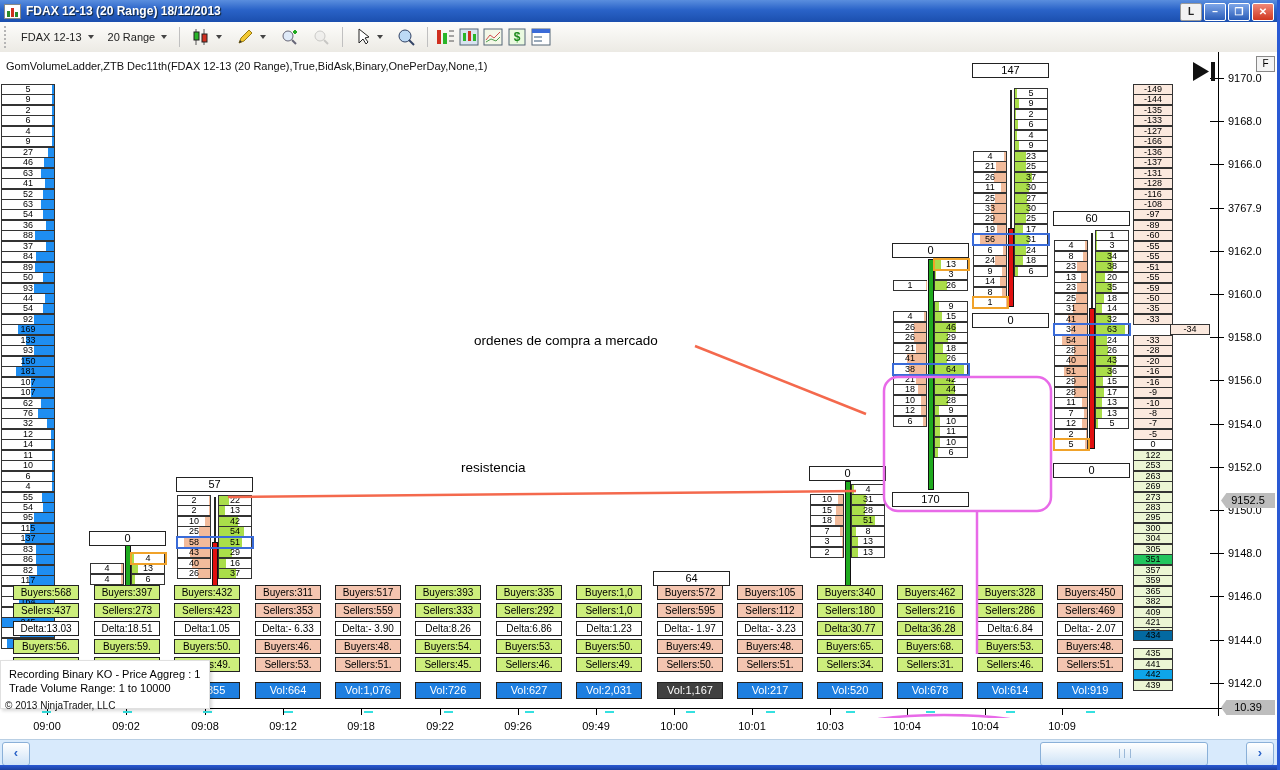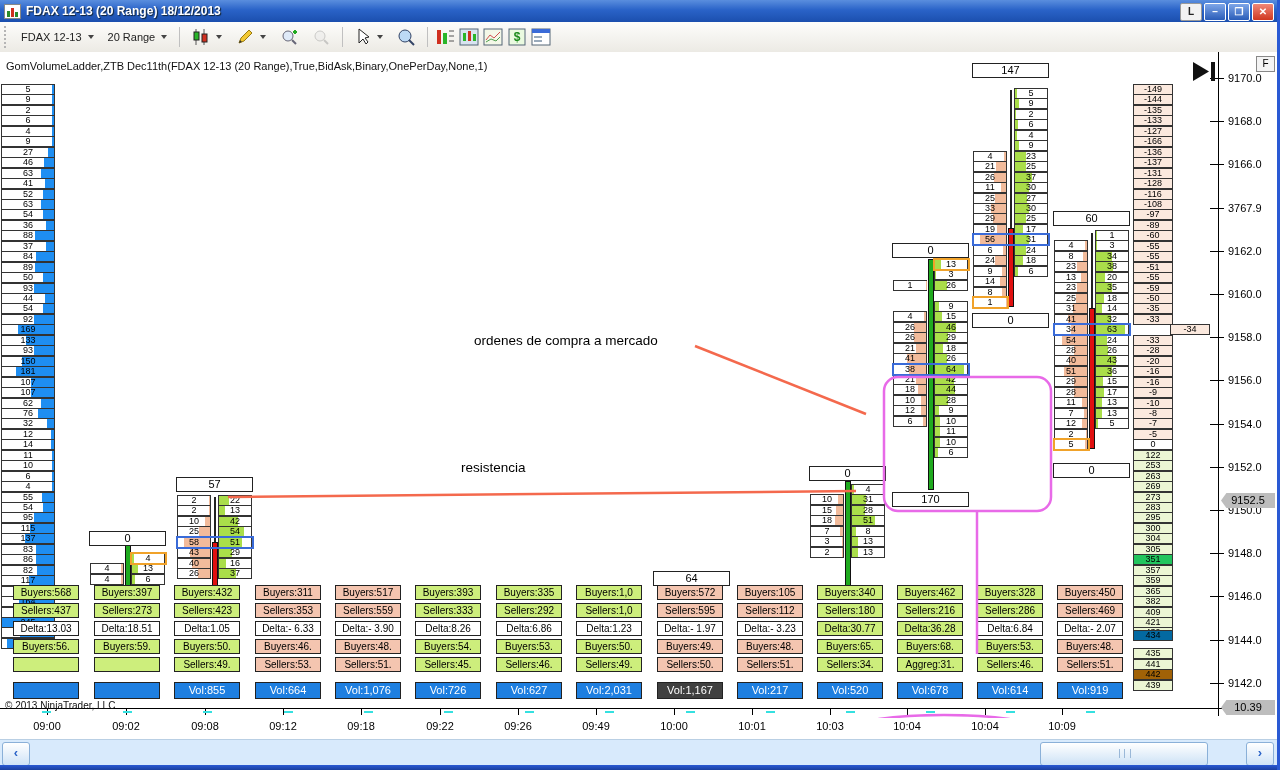--- a/index.html
+++ b/index.html
@@ -568,21 +568,21 @@
         </div>
         <div class="dcell" style="left:1133px;top:578px;background:#0369a1;text-decoration:underline;">
           <span class="num">434</span>
         </div>
         <div class="dcell" style="left:1133px;top:596px;background:#ecf6d4;">
           <span class="num">435</span>
         </div>
         <div class="dcell" style="left:1133px;top:607px;background:#ecf6d4;">
           <span class="num">441</span>
         </div>
-        <div class="dcell" style="left:1133px;top:617px;background:#a16207;">
+        <div class="dcell" style="left:1133px;top:617px;background:#0ea5e9;">
           <span class="num">442</span>
         </div>
         <div class="dcell" style="left:1133px;top:628px;background:#ecf6d4;">
           <span class="num">439</span>
         </div>
       </div>
     <div id="ladders">
         <div class="ladlabel" style="left:89px;top:479px;">0</div>
         <div class="candle" style="left:125px;top:493px;height:41px;background:#1faa1f;"></div>
         <div class="lrow-cell" style="left:131px;top:501px;width:34px;">
@@ -1219,21 +1219,21 @@
         <div class="statcell" style="left:817px;top:533px;background:#cdee7c;">Buyers:340</div>
         <div class="statcell" style="left:817px;top:551px;background:#cdee7c;">Sellers:180</div>
         <div class="statcell" style="left:817px;top:569px;background:#cdee7c;">Delta:30.77</div>
         <div class="statcell" style="left:817px;top:587px;background:#cdee7c;">Buyers:65.</div>
         <div class="statcell" style="left:817px;top:605px;background:#cdee7c;">Sellers:34.</div>
         <div class="volcell" style="left:817px;top:630px;background:#1e7fe0;">Vol:520</div>
         <div class="statcell" style="left:897px;top:533px;background:#cdee7c;">Buyers:462</div>
         <div class="statcell" style="left:897px;top:551px;background:#cdee7c;">Sellers:216</div>
         <div class="statcell" style="left:897px;top:569px;background:#cdee7c;">Delta:36.28</div>
         <div class="statcell" style="left:897px;top:587px;background:#cdee7c;">Buyers:68.</div>
-        <div class="statcell" style="left:897px;top:605px;background:#cdee7c;">Aggreg:31.</div>
+        <div class="statcell" style="left:897px;top:605px;background:#cdee7c;">Sellers:31.</div>
         <div class="volcell" style="left:897px;top:630px;background:#1e7fe0;">Vol:678</div>
         <div class="statcell" style="left:977px;top:533px;background:#cdee7c;">Buyers:328</div>
         <div class="statcell" style="left:977px;top:551px;background:#cdee7c;">Sellers:286</div>
         <div class="statcell" style="left:977px;top:569px;background:#ffffff;">Delta:6.84</div>
         <div class="statcell" style="left:977px;top:587px;background:#cdee7c;">Buyers:53.</div>
         <div class="statcell" style="left:977px;top:605px;background:#cdee7c;">Sellers:46.</div>
         <div class="volcell" style="left:977px;top:630px;background:#1e7fe0;">Vol:614</div>
         <div class="statcell" style="left:1057px;top:533px;background:#f4c5b0;">Buyers:450</div>
         <div class="statcell" style="left:1057px;top:551px;background:#f4c5b0;">Sellers:469</div>
         <div class="statcell" style="left:1057px;top:569px;background:#ffffff;">Delta:- 2.07</div>
@@ -1333,20 +1333,24 @@
     <div class="annot-text" style="left:474px;top:281px;">ordenes de compra a mercado</div>
     <div class="annot-text" style="left:461px;top:408px;">resistencia</div>
     <svg class="anno" id="annosvg" width="1280" height="666">
         <line x1="695" y1="294" x2="866" y2="362" stroke="#f4694d" stroke-width="2.5"></line>
         <line x1="228" y1="445" x2="856" y2="439" stroke="#f4694d" stroke-width="2.5"></line>
         <rect x="884" y="325" width="167" height="134" rx="14" fill="none" stroke="#e86ae8" stroke-width="2.5"></rect>
         <line x1="977" y1="459" x2="977" y2="602" stroke="#e86ae8" stroke-width="2.5"></line>
         <ellipse cx="944" cy="677" rx="92" ry="14" fill="none" stroke="#e86ae8" stroke-width="2.5"></ellipse>
       </svg>
 
+    <div id="statusbox">
+      <div>Recording Binary KO - Price Aggreg : 1</div>
+      <div>Trade Volume Range: 1 to 10000</div>
+    </div>
     <div id="copyright">© 2013 NinjaTrader, LLC</div>
   </div>
 
   <div id="scroll">
     <div class="sbtn" style="left:2px;">‹</div>
     <div id="sthumb">
         <div class="grip">
           <i></i>
         </div>
       </div>

